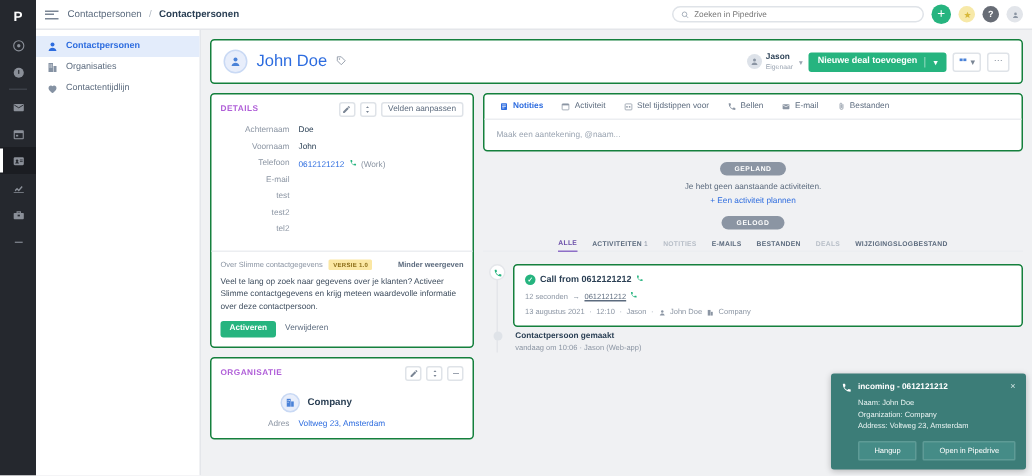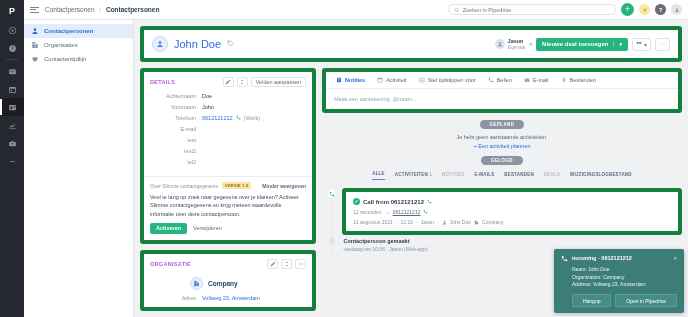--- a/index.html
+++ b/index.html
@@ -78,21 +78,21 @@
   .navitem.active { background: #e3ecfb; color: #2d6cdf; font-weight: bold; }
   .navitem svg { width: 8px; height: 8px; flex: 0 0 8px; fill: currentColor; }
   .navitem.active svg { fill: #2d6cdf; }
   .navitem:not(.active) svg { fill: #8592a3; }
 
   
   .main {
     position: absolute; left: 134px; top: 20px; right: 0; bottom: 0;
     overflow: hidden; padding: 6px;
   }
-  .card { background: #fff; border: 4px solid #15803d; border-radius: 3px; }
+  .card { background: #fff; border: 1px solid #15803d; border-radius: 3px; }
 
   
   .personhead {
     display: flex; align-items: center; padding: 6px 8px; margin-bottom: 6px; gap: 6px;
   }
   .pavatar {
     width: 16px; height: 16px; border-radius: 50%; background: #e8eefb;
     border: 1px solid #c9d9f4; display: flex; align-items: center; justify-content: center;
   }
   .pavatar svg { width: 8px; height: 8px; fill: #4a82d8; }

